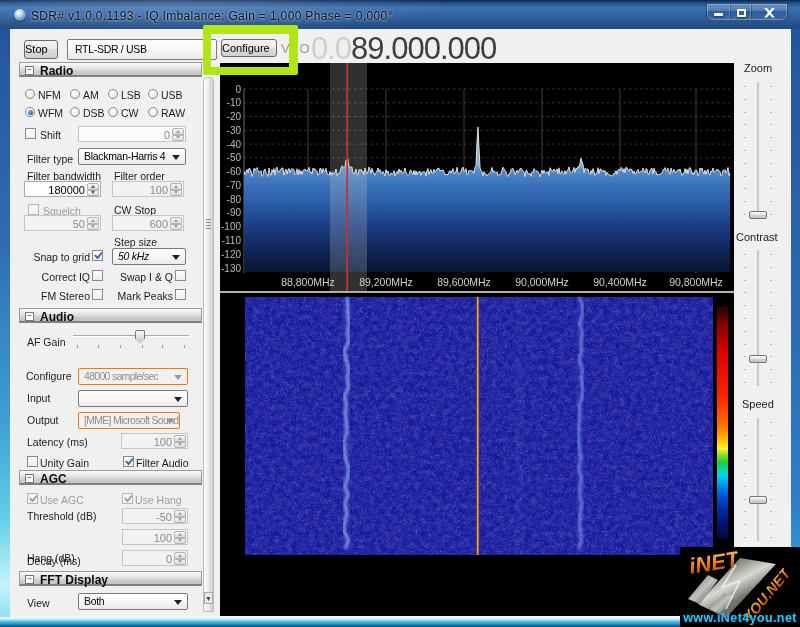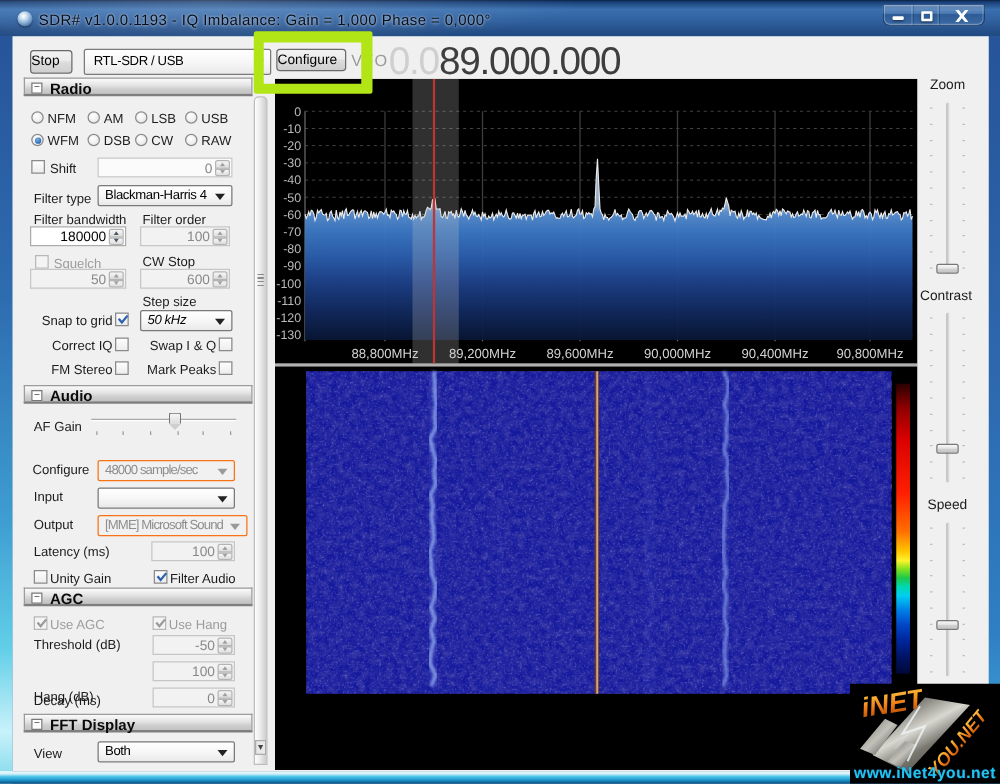--- a/index.html
+++ b/index.html
@@ -192,21 +192,21 @@
 <div class="abs" style="left:141.7px;top:345px;width:1px;height:3px;background:#9a9a9a;"></div>
 <div class="abs" style="left:162.4px;top:345px;width:1px;height:3px;background:#9a9a9a;"></div>
 <div class="abs" style="left:184.4px;top:345px;width:1px;height:3px;background:#9a9a9a;"></div>
 <div class="abs lbl" style="left:26px;top:370px;">Configure</div>
 <div class="abs combo-dis" style="left:78px;top:368px;width:110px;height:17px;line-height:15px;padding-left:5px;">48000 sample/sec<span class="arr"></span></div>
 <div class="abs lbl" style="left:27px;top:392px;">Input</div>
 <div class="abs combo" style="left:78px;top:390px;width:110px;height:17px;line-height:15px;padding-left:5px;">
     <span class="arr"></span>
   </div>
 <div class="abs lbl" style="left:27px;top:414px;">Output</div>
-<div class="abs combo-dis" style="left:78px;top:412px;width:120px;height:17px;line-height:15px;padding-left:5px;">[MME] Microsoft Sound<span class="arr"></span></div>
+<div class="abs combo-dis" style="left:78px;top:412px;width:102px;height:17px;line-height:15px;padding-left:5px;">[MME] Microsoft Sound<span class="arr"></span></div>
 <div class="abs lbl" style="left:27px;top:436px;">Latency (ms)</div>
 <div class="abs num dis" style="left:121px;top:433px;width:67px;">
     <span class="val">100</span>
     <span class="spin">
       <span class="u">
         <i></i>
       </span>
       <span class="d">
         <i></i>
       </span>

